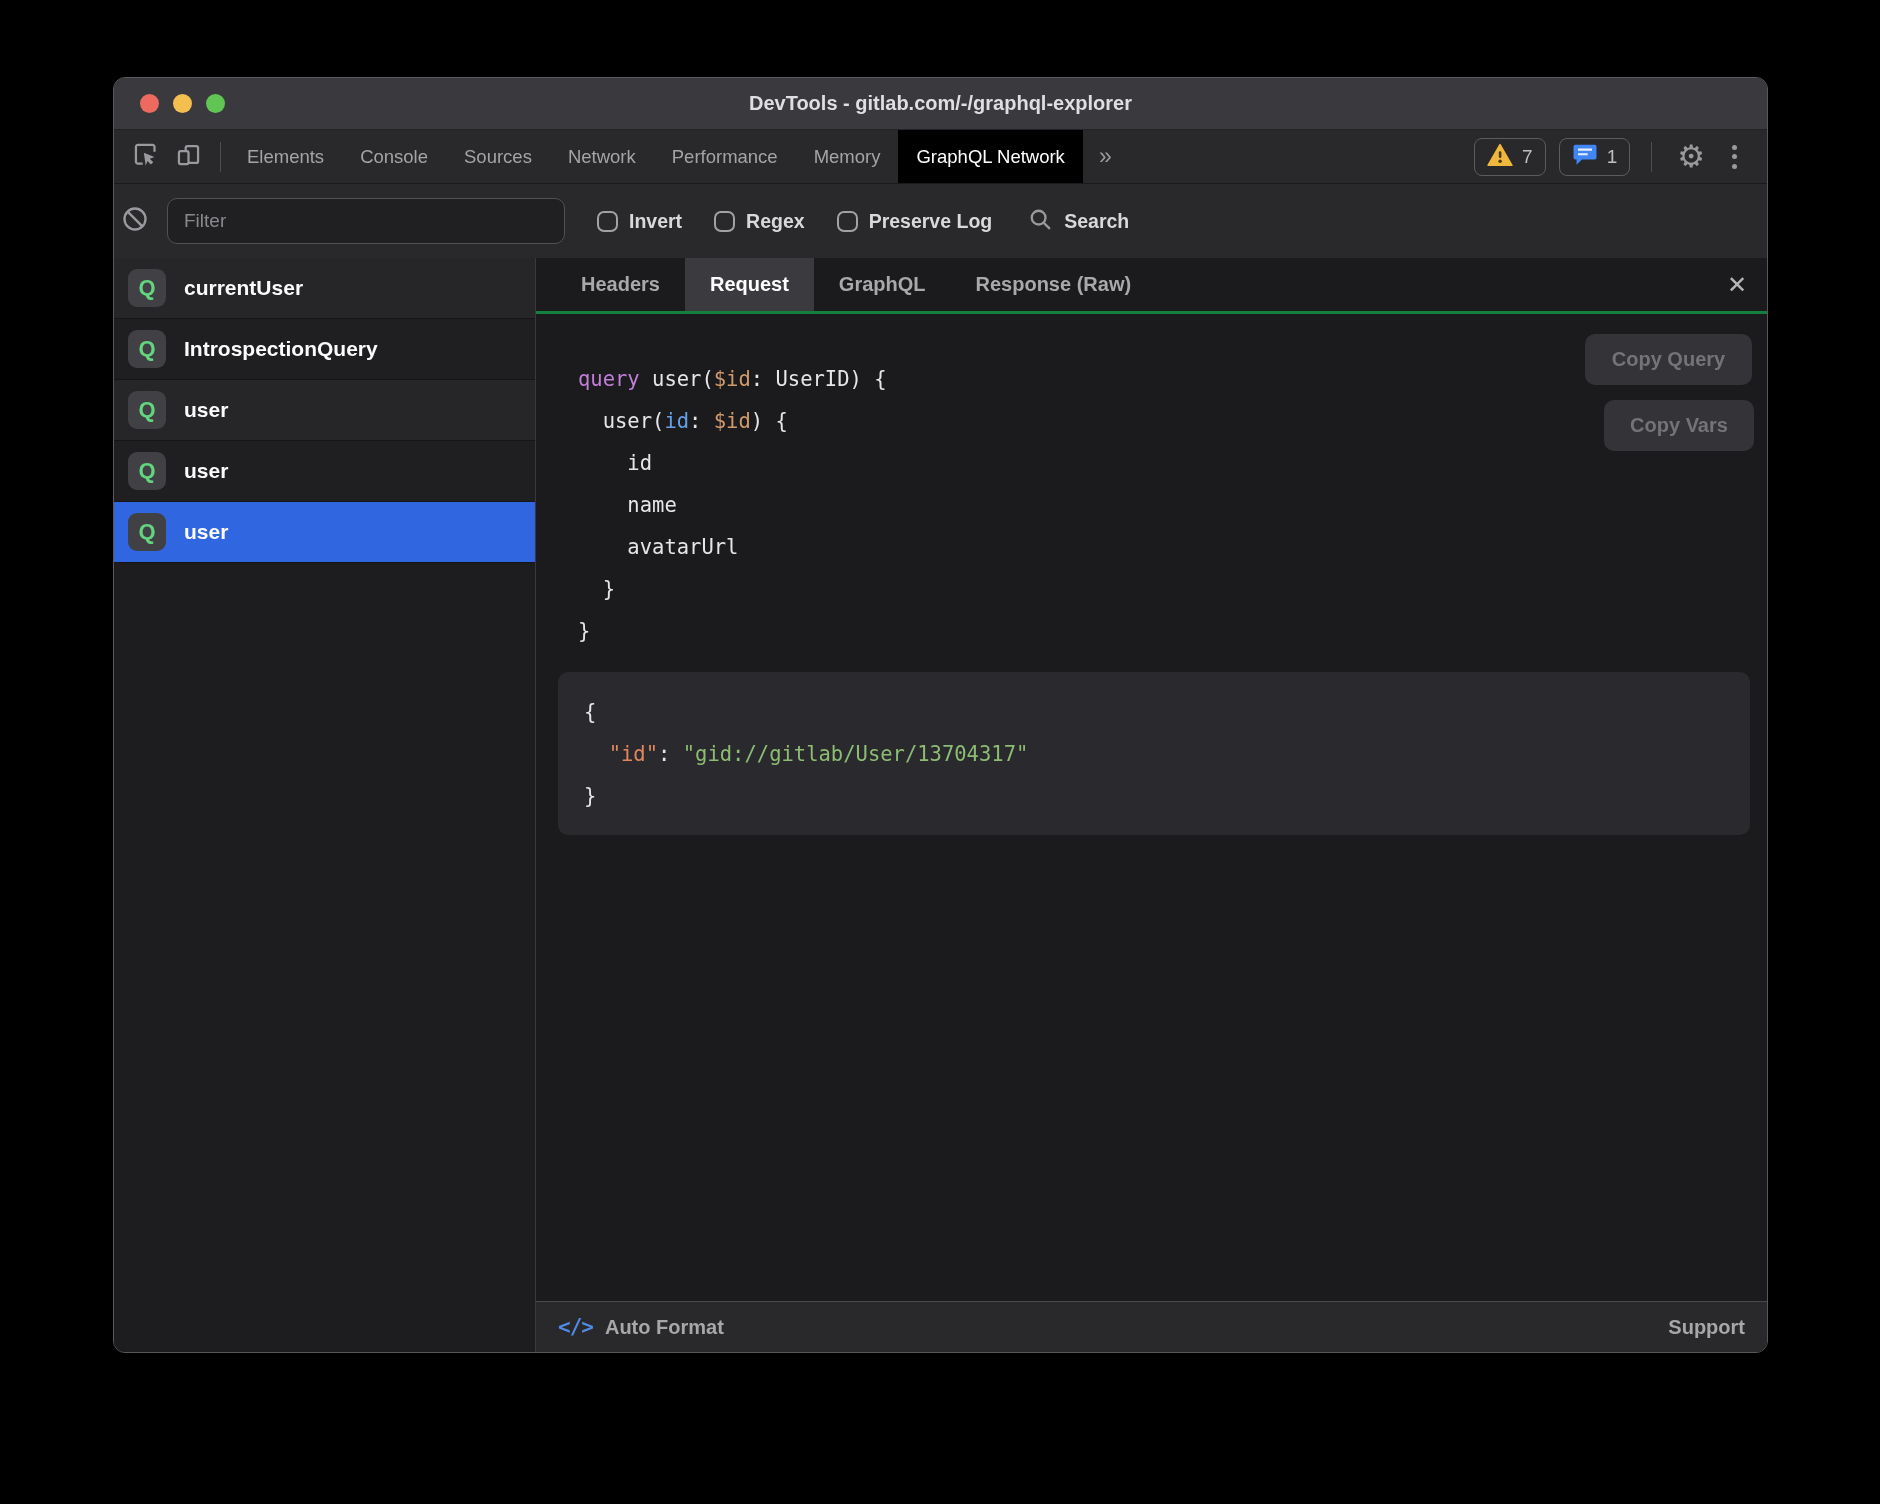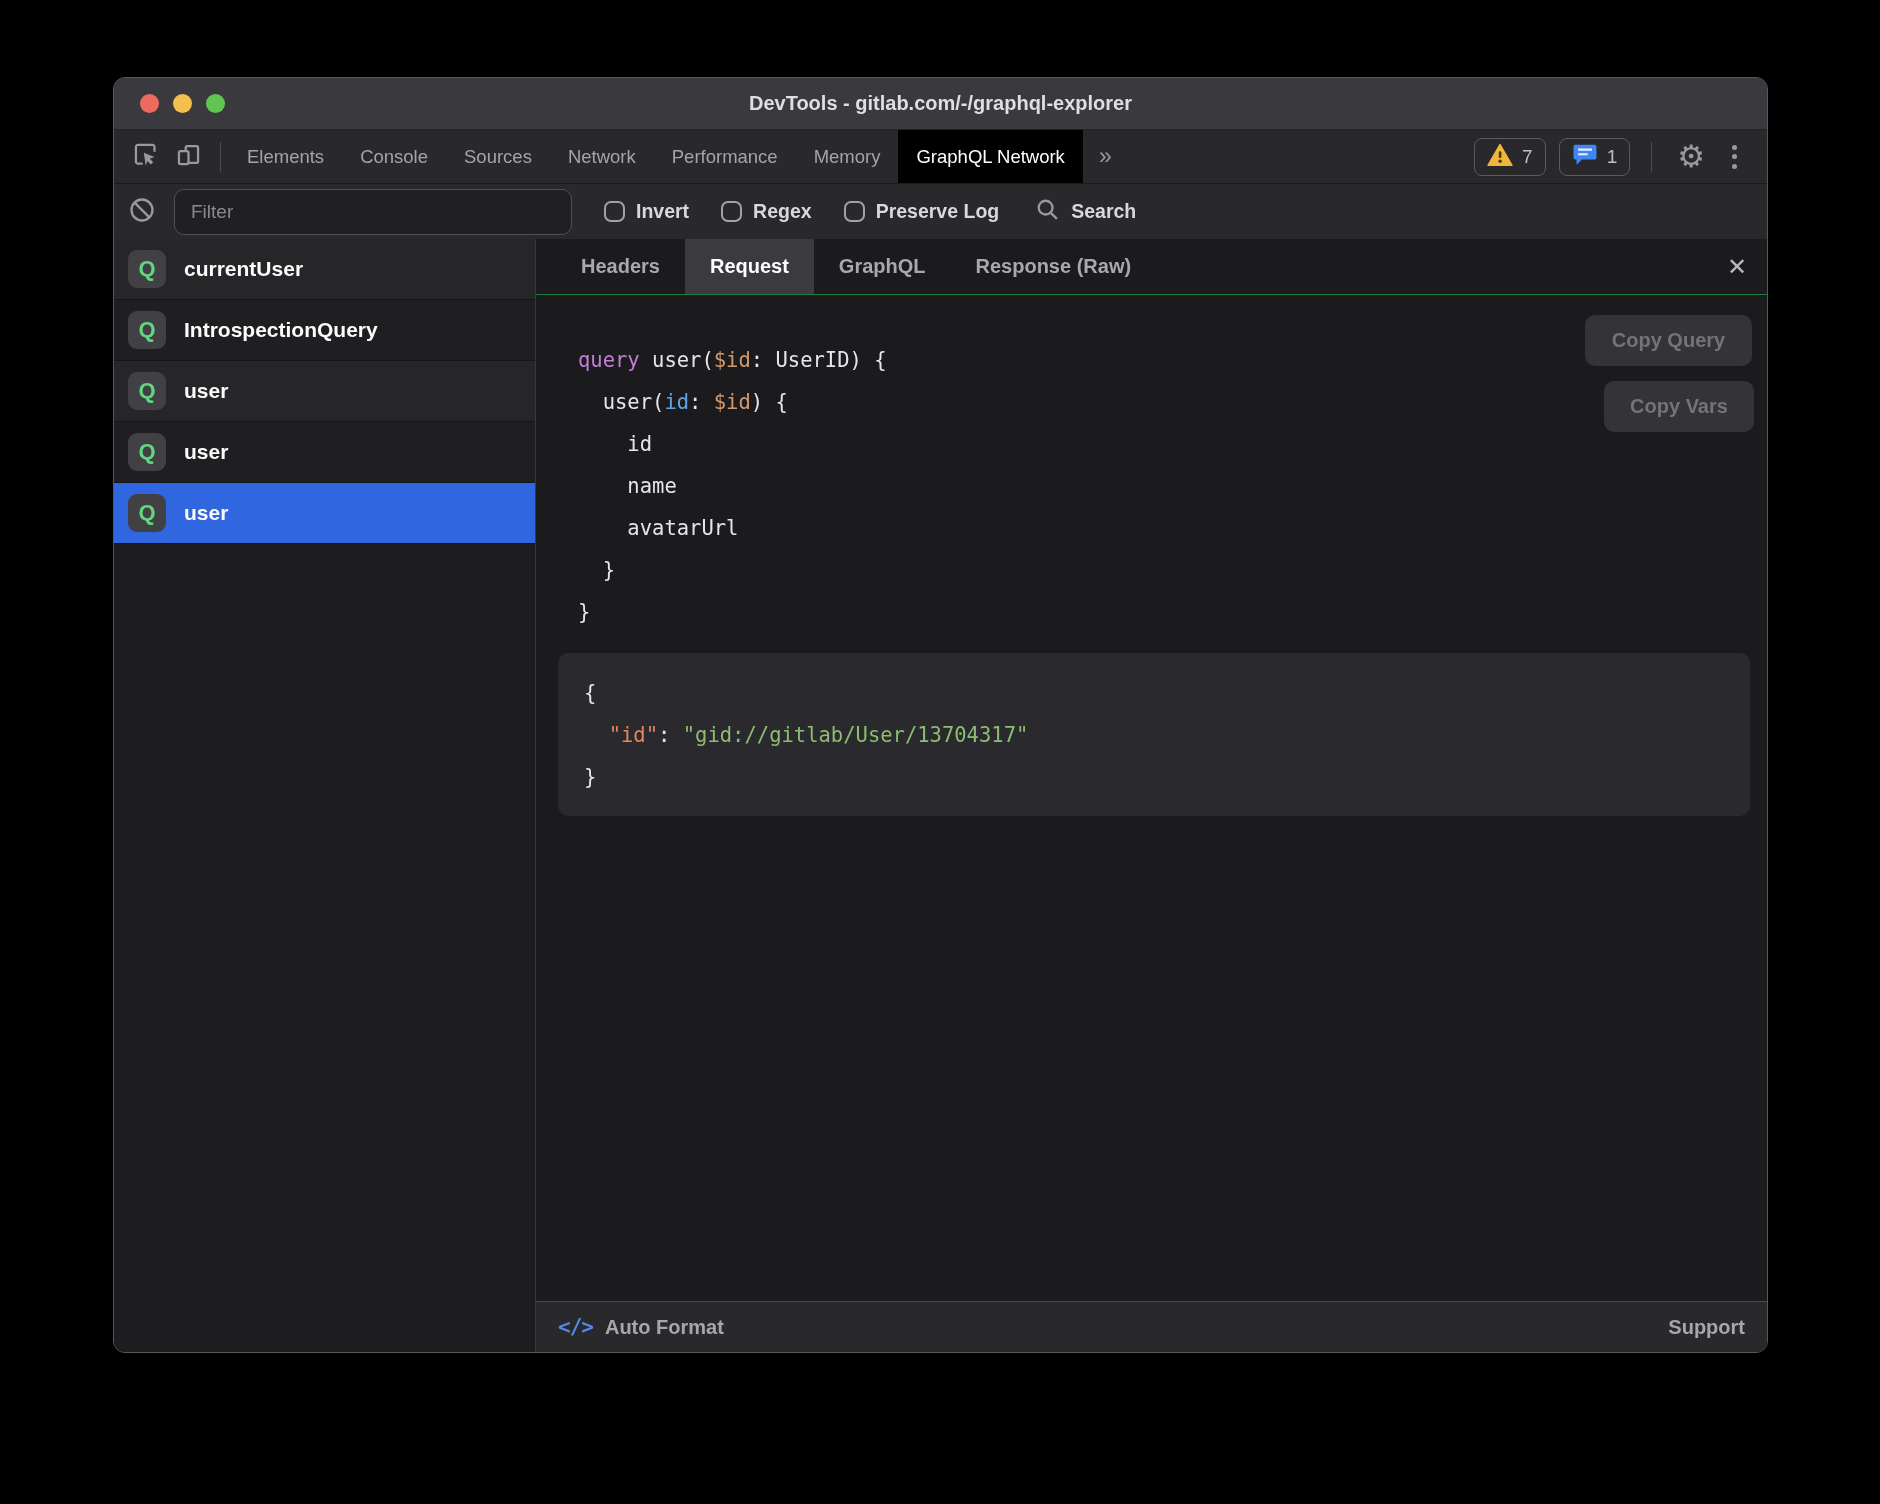--- a/index.html
+++ b/index.html
@@ -34,22 +34,22 @@
   .tab.active { background:#000; color:#fff; }
   .chevron { display:flex; align-items:center; padding:0 16px; color:#98989b; font-size:23px; }
   .tabbar-right { margin-left:auto; display:flex; align-items:center; gap:13px; padding-right:20px; }
   .badge-box { display:flex; align-items:center; gap:9px; border:1.5px solid #5c5c5f; border-radius:8px; padding:4px 12px; }
   .badge-count { color:#bfbfc1; font-size:19px; }
   .gear { color:#9a9a9c; font-size:31px; line-height:1; padding:0 4px; }
   .dots { display:flex; flex-direction:column; gap:4.5px; padding:0 10px; }
   .dots i { width:5px; height:5px; border-radius:50%; background:#9a9a9c; }
   
   .filterbar {
-    height:56px; flex:0 0 auto; background:#29282b; border-top:1px solid #1a191c;
-    display:flex; align-items:center; padding:0 14px; gap:18px;
+    height:75px; flex:0 0 auto; background:#29282b; border-top:1px solid #1a191c;
+    display:flex; align-items:center; padding:0 7px; gap:18px;
   }
   .filter-input {
     width:398px; height:46px; background:#202023; border:1.5px solid #515154;
     border-radius:10px; color:#e2e2e4; font-size:19px; padding:0 16px; outline:none;
     font-family:"Liberation Sans", sans-serif;
   }
   .filter-input::placeholder { color:#8a8a8e; }
   .checkbox-group { display:flex; align-items:center; gap:11px; margin-left:14px; }
   .checkbox { width:21px; height:21px; border:2.5px solid #a2a2a5; border-radius:7px; flex:0 0 auto; }
   .cb-label { color:#d9d9db; font-size:19.5px; font-weight:bold; }
@@ -66,21 +66,21 @@
   .qrow.alt-b { background:#1f1e21; }
   .qrow.selected { background:#3066e0; }
   .qbadge {
     width:38px; height:38px; border-radius:9px; background:#414045;
     display:flex; align-items:center; justify-content:center;
     color:#63d57f; font-weight:bold; font-size:22px;
   }
   .qlabel { color:#fbfbfc; font-size:21px; font-weight:bold; }
   
   .main { flex:1; min-width:0; display:flex; flex-direction:column; background:#1b1a1d; }
-  .detail-tabs { height:56px; flex:0 0 auto; display:flex; align-items:stretch; padding-left:20px; border-bottom:1px solid #15803d; position:relative; }
+  .detail-tabs { height:56px; flex:0 0 auto; display:flex; align-items:stretch; padding-left:20px; border-bottom:3px solid #15803d; position:relative; }
   .dtab { display:flex; align-items:center; padding:0 25px; color:#a9a9ab; font-size:20px; font-weight:bold; cursor:default; }
   .dtab.active { background:#3b3a3f; color:#fff; }
   .close-btn { position:absolute; right:20px; top:0; height:100%; display:flex; align-items:center; color:#b6b6b8; font-size:24px; cursor:default; }
   .detail-body { flex:1; position:relative; overflow:hidden; font-family:"DejaVu Sans Mono", monospace; }
   .code-line { white-space:pre; font-size:20.5px; line-height:42px; color:#e6e6e8; }
   .query-code { position:absolute; left:42px; top:44px; }
   .tok-keyword { color:#c07fd8; }
   .tok-variable { color:#d09a6a; }
   .tok-property { color:#64a2e8; }
   .tok-json-key { color:#e0875f; }

